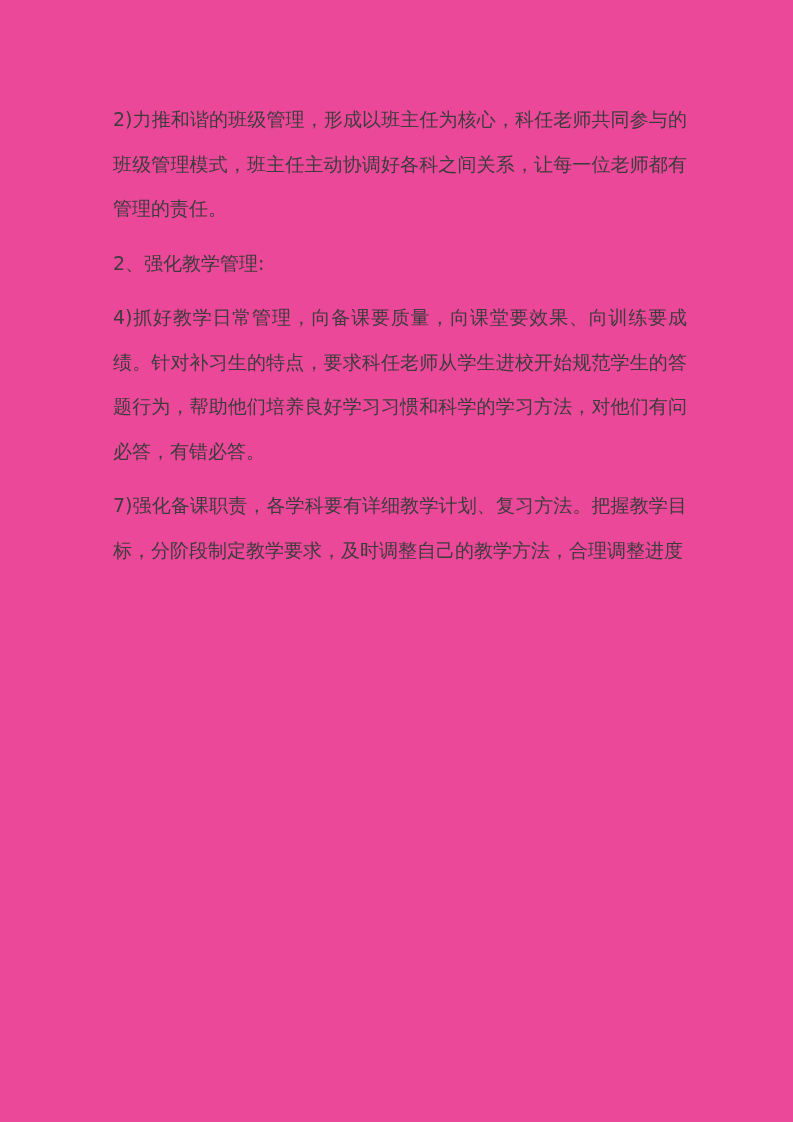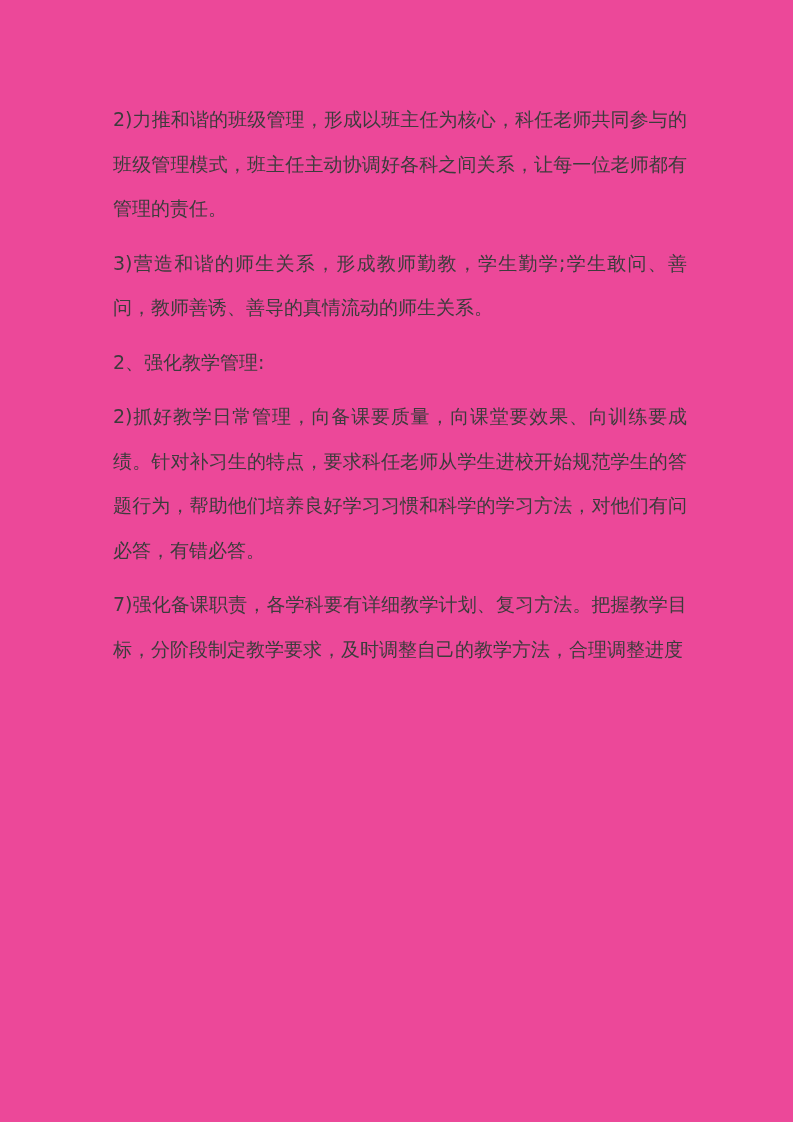--- a/index.html
+++ b/index.html
@@ -30,18 +30,17 @@
     letter-spacing: 0;
     word-break: break-all;
   }
 </style>
 </head>
 <body>
 
 <div class="page">
   <div class="content">
     <p class="para">2)力推和谐的班级管理，形成以班主任为核心，科任老师共同参与的班级管理模式，班主任主动协调好各科之间关系，让每一位老师都有管理的责任。</p>
-    <p class="para">3)营造和谐的师生关系，形成教师勤教，学生勤学;学生敢问、善问，教师善诱、善导的真情流动的师生关系。</p>
     <p class="para">2、强化教学管理:</p>
-    <p class="para">2)抓好教学日常管理，向备课要质量，向课堂要效果、向训练要成绩。针对补习生的特点，要求科任老师从学生进校开始规范学生的答题行为，帮助他们培养良好学习习惯和科学的学习方法，对他们有问必答，有错必答。</p>
+    <p class="para">4)抓好教学日常管理，向备课要质量，向课堂要效果、向训练要成绩。针对补习生的特点，要求科任老师从学生进校开始规范学生的答题行为，帮助他们培养良好学习习惯和科学的学习方法，对他们有问必答，有错必答。</p>
     <p class="para">7)强化备课职责，各学科要有详细教学计划、复习方法。把握教学目标，分阶段制定教学要求，及时调整自己的教学方法，合理调整进度</p>
   </div>
 </div>
 
 </body></html>

